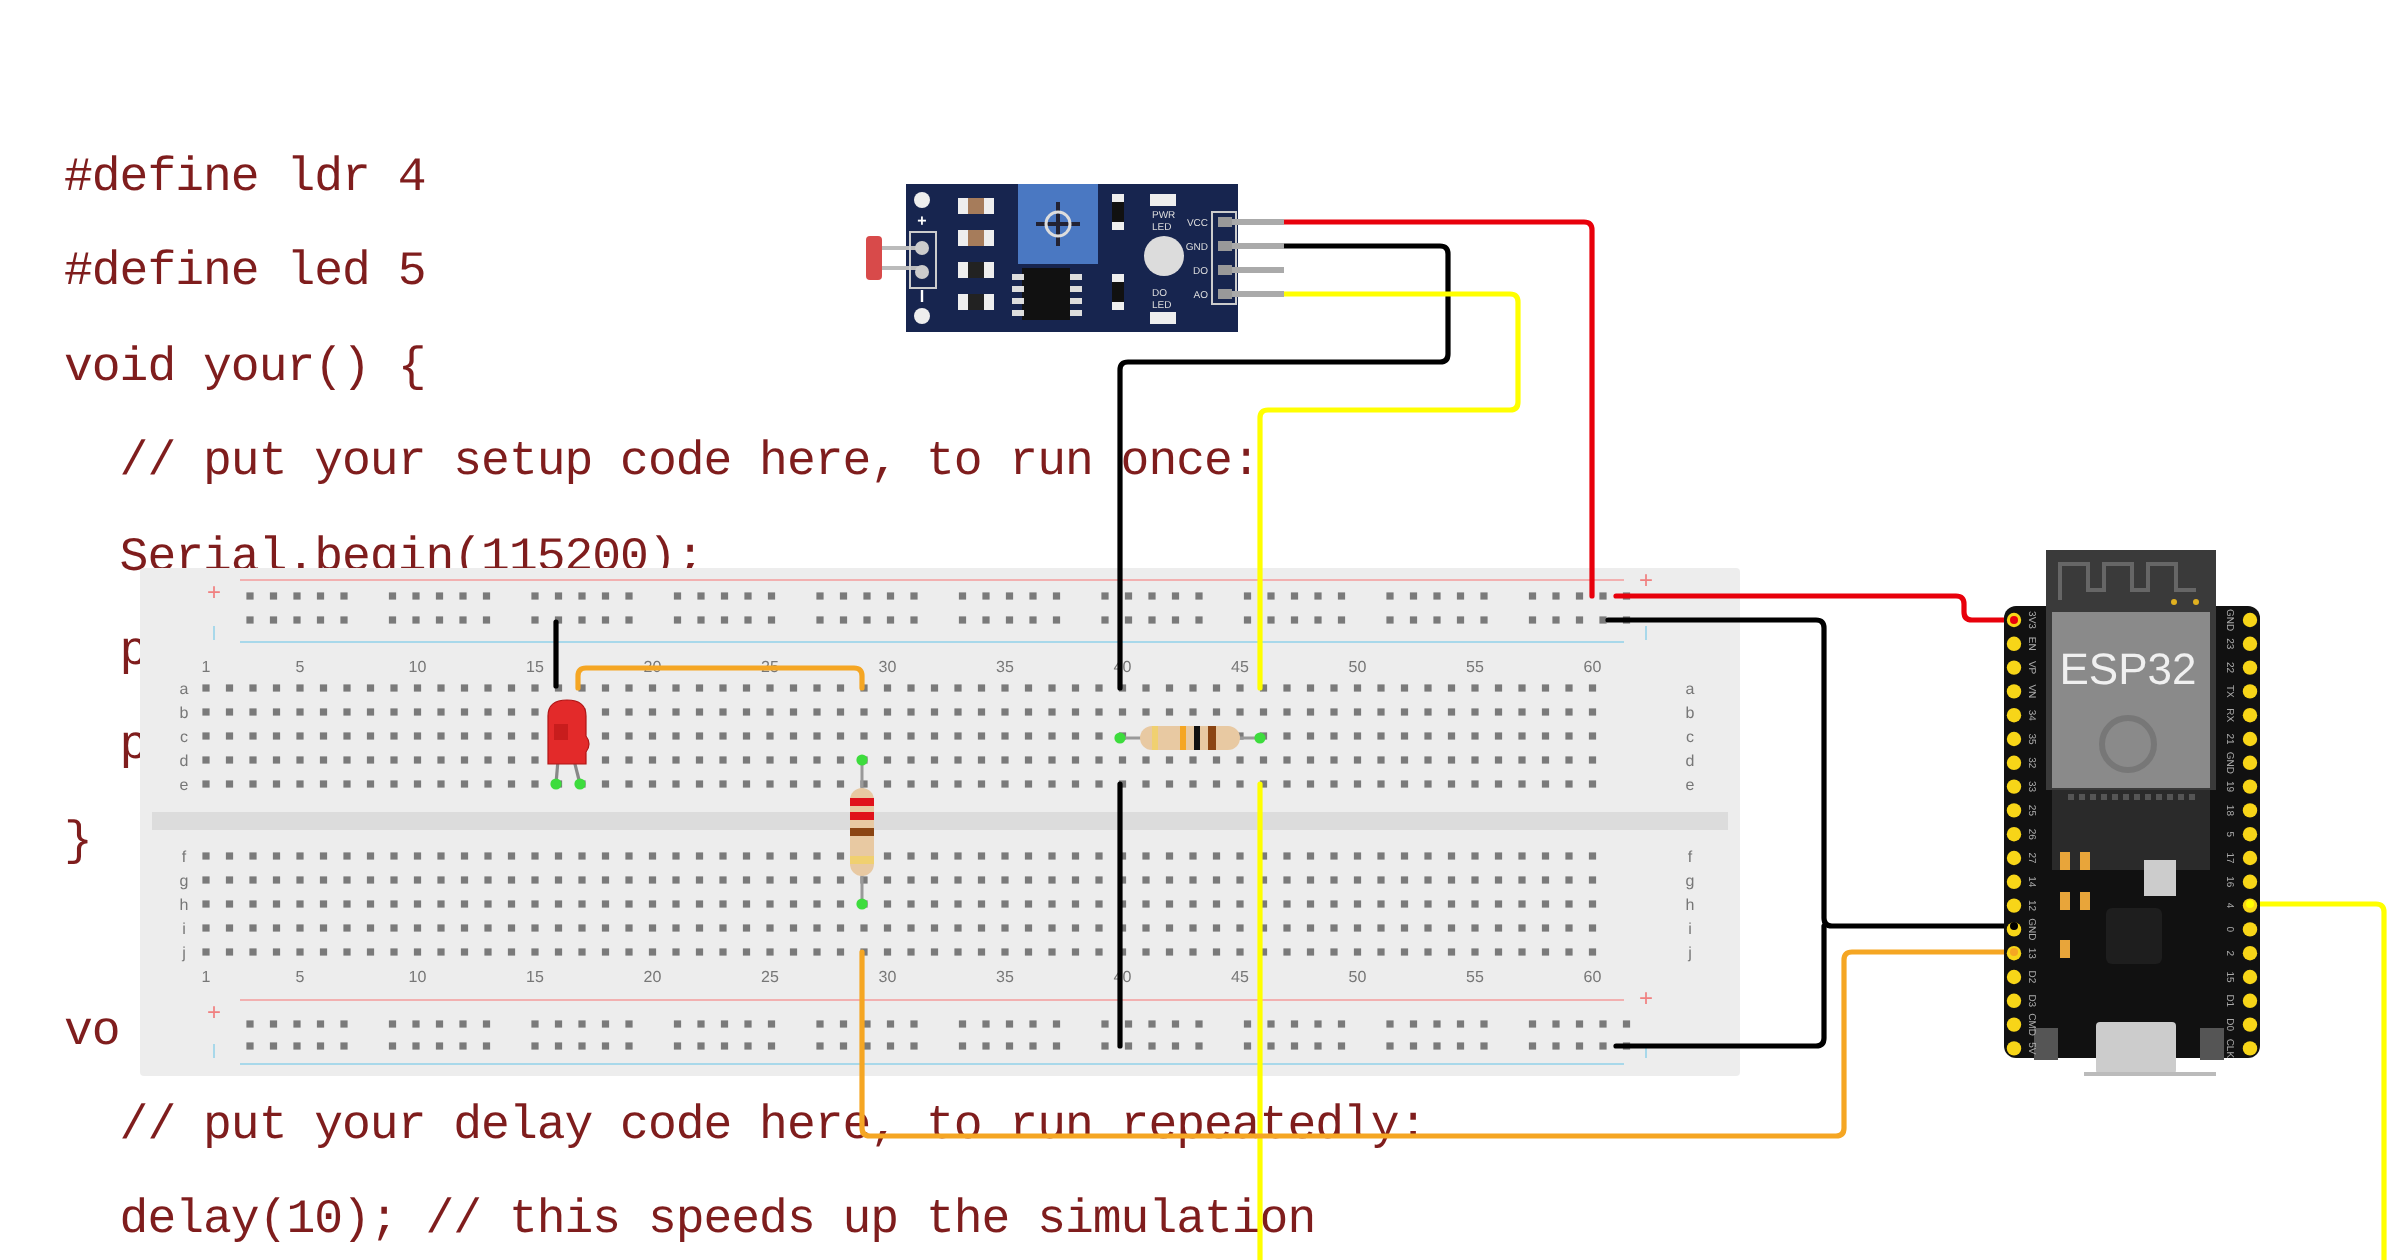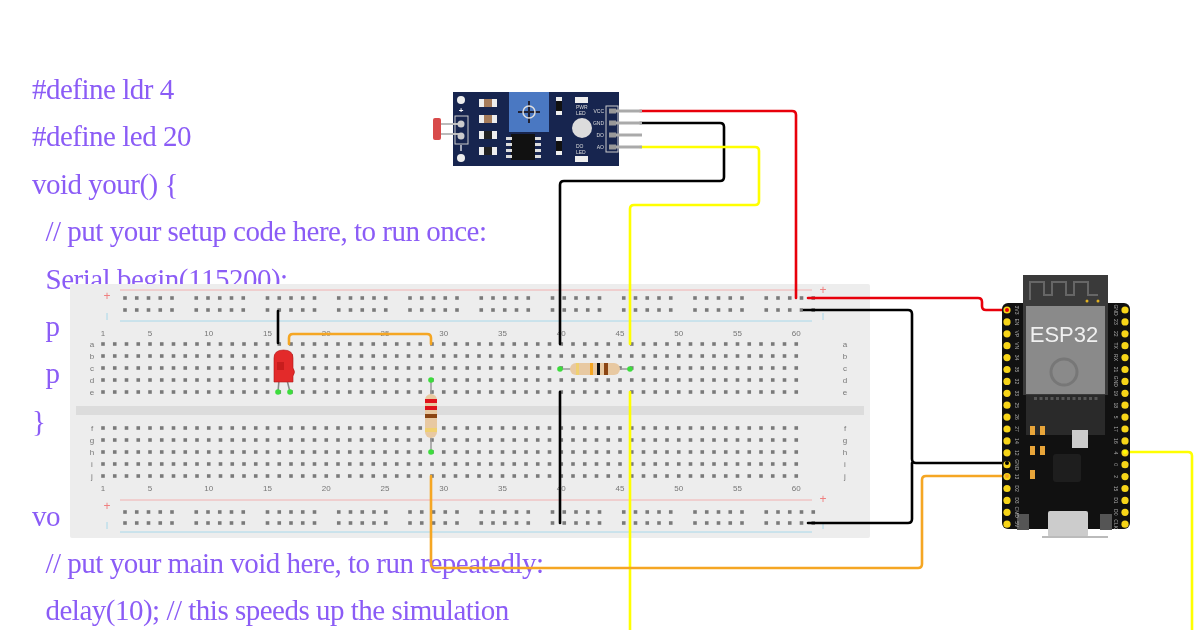--- a/index.html
+++ b/index.html
@@ -1,35 +1,35 @@
 <!DOCTYPE html>
 <html><head>
 <meta charset="utf-8">
 <style>
   html,body{margin:0;padding:0;}
   body{width:1200px;height:630px;overflow:hidden;background:#ffffff;position:relative;font-family:"DejaVu Sans",sans-serif;}
   #code{position:absolute;left:32px;top:66px;z-index:1;}
-  .code-line{font-family:Liberation Serif, serif;font-size:29px;color:#8b5cf6;height:47.4px;line-height:47.4px;white-space:pre;letter-spacing:-0.5px;}
+  .code-line{font-family:Liberation Mono, monospace;font-size:24px;color:#7f1d1d;height:47.4px;line-height:47.4px;white-space:pre;letter-spacing:-0.5px;}
   #canvas{position:absolute;left:0;top:0;z-index:2;}
 </style>
 </head>
 <body>
 
 <div id="code">
     <div class="code-line">#define ldr 4</div>
-    <div class="code-line">#define led 20</div>
+    <div class="code-line">#define led 5</div>
     <div class="code-line">void your() {</div>
     <div class="code-line">  // put your setup code here, to run once:</div>
     <div class="code-line">  Serial.begin(115200);</div>
     <div class="code-line">  p</div>
     <div class="code-line">  p</div>
     <div class="code-line">}</div>
     <div class="code-line"></div>
     <div class="code-line">vo</div>
-    <div class="code-line">  // put your main void here, to run repeatedly:</div>
+    <div class="code-line">  // put your delay code here, to run repeatedly:</div>
     <div class="code-line">  delay(10); // this speeds up the simulation</div>
   </div>
 
 <svg id="canvas" width="1200" height="630">
     <g>
       <rect x="70" y="284" width="800" height="254" fill="#ededed" rx="2"></rect>
       <line x1="120" y1="290" x2="812" y2="290" stroke="#f2b0b0" stroke-width="1"></line>
       <line x1="120" y1="321" x2="812" y2="321" stroke="#a8d8ea" stroke-width="1"></line>
       <line x1="120" y1="500" x2="812" y2="500" stroke="#f2b0b0" stroke-width="1"></line>
       <line x1="120" y1="532" x2="812" y2="532" stroke="#a8d8ea" stroke-width="1"></line>

